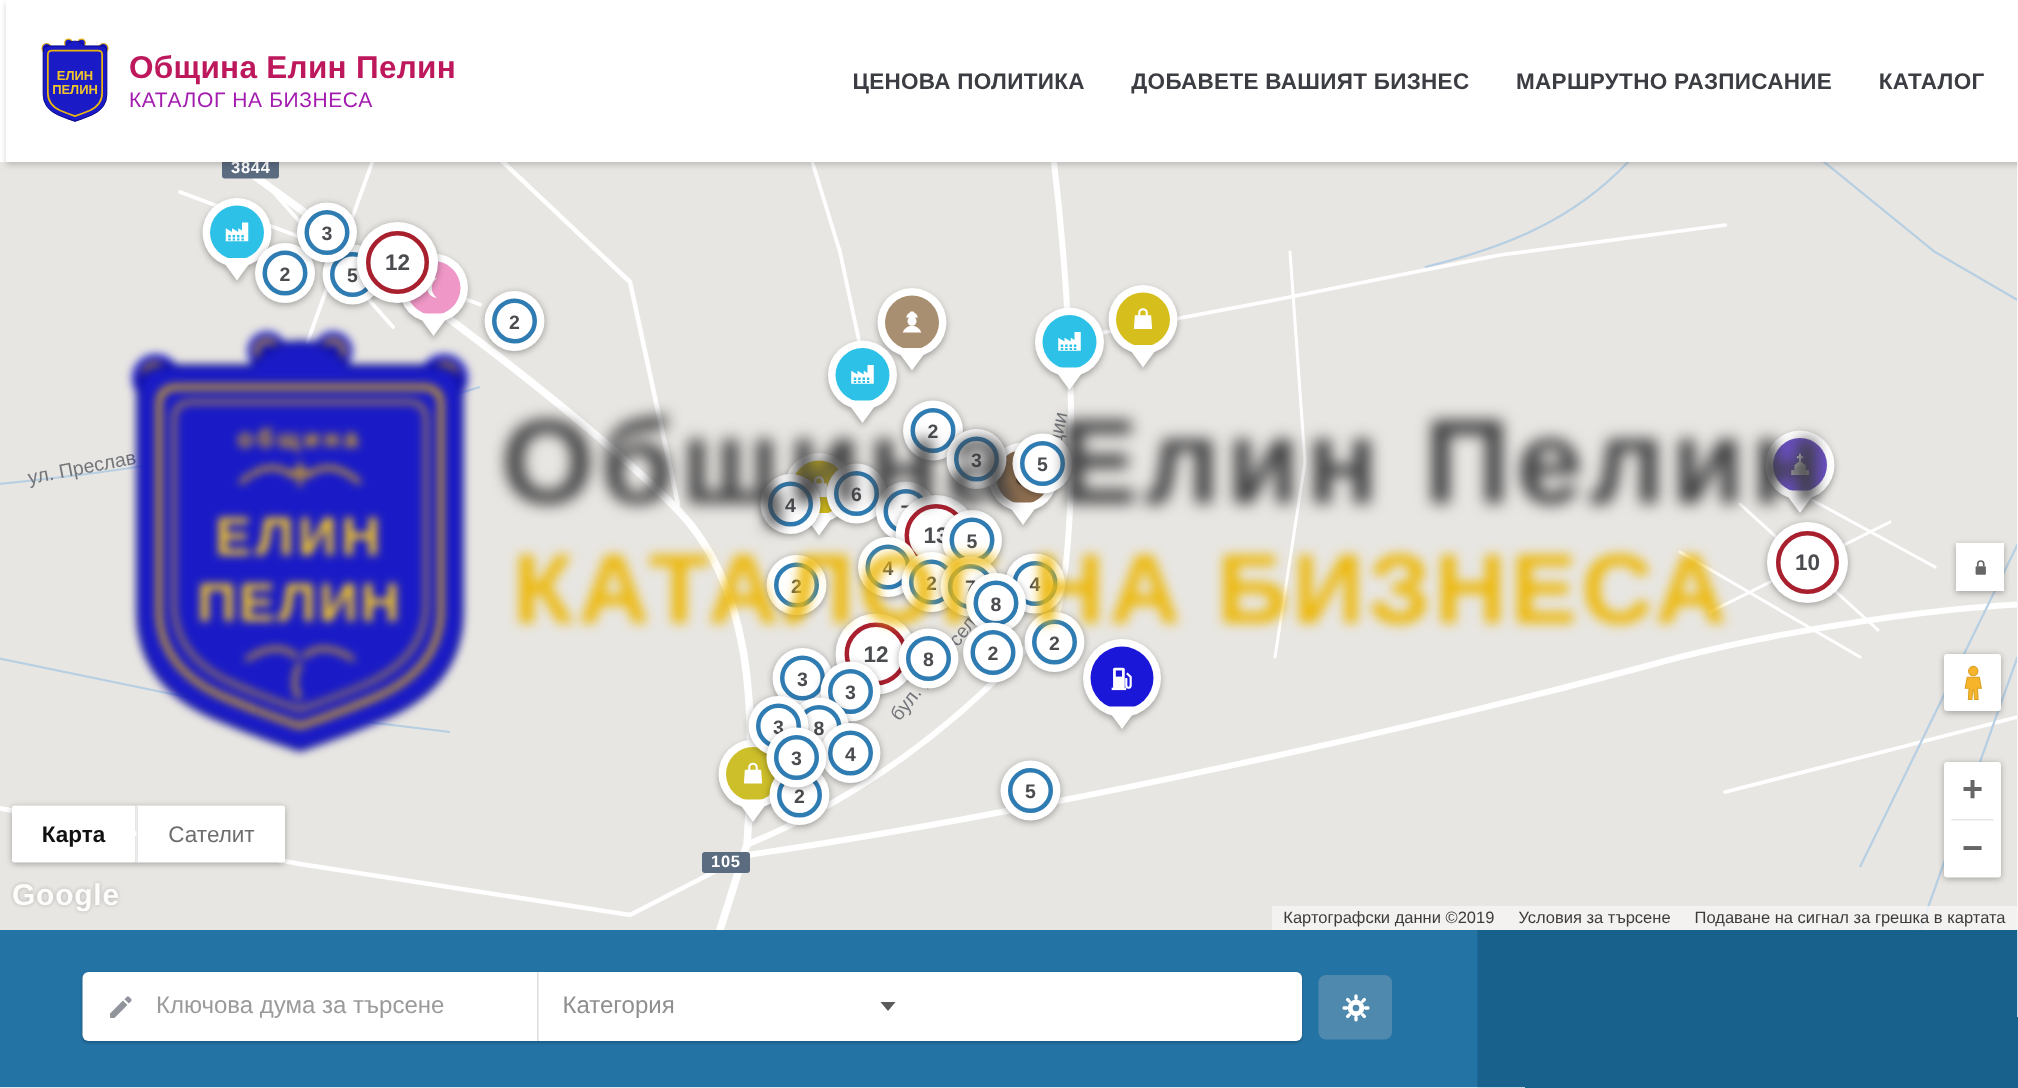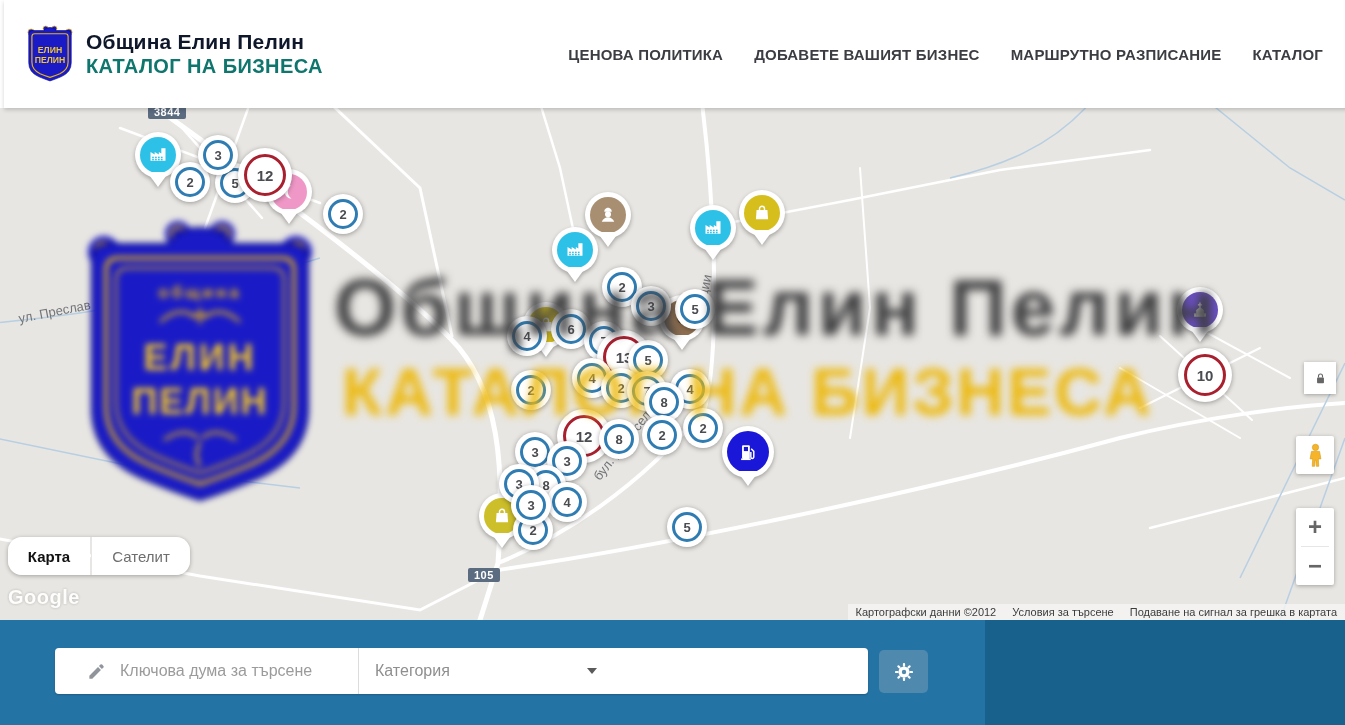--- a/index.html
+++ b/index.html
@@ -4,22 +4,22 @@
 <style>
   html,body{margin:0;padding:0;background:#fff;}
   *{box-sizing:border-box;font-family:"Liberation Sans",sans-serif;}
   .page{position:relative;width:1345px;height:725px;overflow:hidden;background:#fff;}
 
   
   .header{position:absolute;left:4px;top:0;width:1345px;height:108px;background:#fff;
           box-shadow:0 2px 4px rgba(0,0,0,.18);z-index:100;display:flex;align-items:center;}
   .brand{display:flex;align-items:center;margin-left:22px;gap:12px;}
   .brand-text{line-height:1.15;}
-  .brand-title{font-size:21px;font-weight:bold;color:#0f172a;letter-spacing:.2px;}
-  .brand-sub{font-size:20px;font-weight:bold;color:#0f766e;letter-spacing:.4px;}
+  .brand-title{font-size:21px;font-weight:bold;color:#be185d;letter-spacing:.2px;}
+  .brand-sub{font-size:14px;font-weight:normal;color:#a21caf;letter-spacing:.4px;}
   .nav{margin-left:auto;display:flex;gap:31px;padding-right:26px;}
   .nav a{font-size:15px;font-weight:bold;color:#3b3d42;text-decoration:none;letter-spacing:.2px;white-space:nowrap;}
 
   
   .map{position:absolute;left:0;top:108px;width:1345px;height:512px;background:#e8e6e2;overflow:hidden;}
   .map svg.roads{position:absolute;left:0;top:0;z-index:1;}
 
   .badge{position:absolute;z-index:3;background:#5b6b80;color:#fff;font-size:11px;font-weight:bold;
          padding:1px 6px;border-radius:2px;letter-spacing:.5px;}
   .badge-6002{left:148px;top:-3px;}
@@ -47,21 +47,21 @@
   
   .wm{position:absolute;z-index:40;pointer-events:none;}
   .wm-shield{left:78px;top:110px;width:244px;height:290px;filter:blur(3px);}
   .wm-title{left:334px;top:154px;width:880px;font-size:80px;font-weight:bold;color:#3d3d3f;
             letter-spacing:4px;white-space:nowrap;filter:blur(5px);}
   .wm-sub{left:342px;top:246px;width:860px;font-size:66px;font-weight:bold;color:#ecb80c;
             letter-spacing:3px;white-space:nowrap;filter:blur(4px);}
 
   
   .maptype{position:absolute;left:8px;top:429px;z-index:50;display:flex;gap:1px;
-           box-shadow:0 1px 4px rgba(0,0,0,.3);border-radius:14px;overflow:hidden;}
+           box-shadow:0 1px 4px rgba(0,0,0,.3);border-radius:2px;overflow:hidden;}
   .maptype .mt{background:#fff;height:38px;display:flex;align-items:center;justify-content:center;
            font-size:15px;cursor:pointer;}
   .mt-map{width:82px;font-weight:bold;color:#111;}
   .mt-sat{width:99px;color:#6e6e6e;border-left:1px solid #e6e6e6;}
   .google{position:absolute;left:8px;top:478px;z-index:50;font-size:20px;font-weight:bold;color:#fff;
           letter-spacing:.5px;opacity:.92;text-shadow:0 0 3px rgba(0,0,0,.25);}
   .attr{position:absolute;right:0;bottom:0;z-index:50;height:16px;display:flex;align-items:center;gap:16px;
         padding:0 8px;background:rgba(245,245,245,.8);font-size:11px;color:#3c3c3c;white-space:nowrap;}
   .attr a{color:#3c3c3c;text-decoration:none;}
   .sq-btn{position:absolute;z-index:50;background:#fff;box-shadow:0 1px 4px rgba(0,0,0,.3);
@@ -73,21 +73,21 @@
   .zoomctl .zbtn{flex:1;display:flex;align-items:center;justify-content:center;font-size:24px;
         font-weight:bold;color:#666;cursor:pointer;}
   .zoomctl .zdiv{height:1px;background:#e6e6e6;margin:0 5px;}
 
   
   .searchbar{position:absolute;left:0;top:620px;width:1345px;height:105px;background:#2473a5;z-index:100;}
   .searchbar .dark{position:absolute;left:985px;top:0;right:0;bottom:0;background:#19618d;}
   .input-group{position:absolute;left:55px;top:28px;width:813px;height:46px;background:#fff;
         border-radius:4px;display:flex;box-shadow:0 1px 2px rgba(0,0,0,.2);}
   .ig-cell{display:flex;align-items:center;height:100%;}
-  .ig-key{width:303px;padding:0 14px 0 32px;gap:12px;}
+  .ig-key{width:303px;padding:0 14px 0 16px;gap:12px;}
   .ig-key input{border:0;outline:none;flex:1;font-size:16px;color:#444;}
   .ig-key input::placeholder{color:#9b9b9b;}
   .ig-sel{width:255px;border-left:1px solid #dcdcdc;padding:0 16px;justify-content:space-between;
         font-size:16px;color:#8f8f8f;cursor:pointer;}
   .caret{width:0;height:0;border-left:5px solid transparent;border-right:5px solid transparent;
         border-top:6px solid #5a5a5a;}
   .gear-btn{position:absolute;left:879px;top:30px;width:49px;height:43px;background:#5089ae;
         border-radius:5px;display:flex;align-items:center;justify-content:center;cursor:pointer;}
   .search-btn{position:absolute;left:1017px;top:27px;width:302px;height:47px;border:0;border-radius:4px;
         background:linear-gradient(#edc428,#e2b51c);box-shadow:inset 0 -2px 0 rgba(0,0,0,.08);
@@ -395,21 +395,21 @@
     </svg>
     <div class="wm wm-title">Община Елин Пелин</div>
     <div class="wm wm-sub">КАТАЛОГ НА БИЗНЕСА</div>
 
     <div class="maptype">
       <div class="mt mt-map">Карта</div>
       <div class="mt mt-sat">Сателит</div>
     </div>
     <div class="google">Google</div>
     <div class="attr">
-      <span>Картографски данни ©2012</span>
+      <span>Картографски данни ©2019</span>
       <a href="#">Условия за търсене</a>
       <a href="#">Подаване на сигнал за грешка в картата</a>
     </div>
     <div class="sq-btn lock-btn">
       <svg viewBox="0 0 24 24" width="15" height="15">
         <rect x="6.5" y="10.5" width="11" height="9" rx="1.3" fill="#666"></rect>
         <path d="M8.8 10.5V8a3.2 3.2 0 0 1 6.4 0v2.5" fill="none" stroke="#666" stroke-width="1.8"></path>
       </svg>
     </div>
     <div class="sq-btn pegman">

